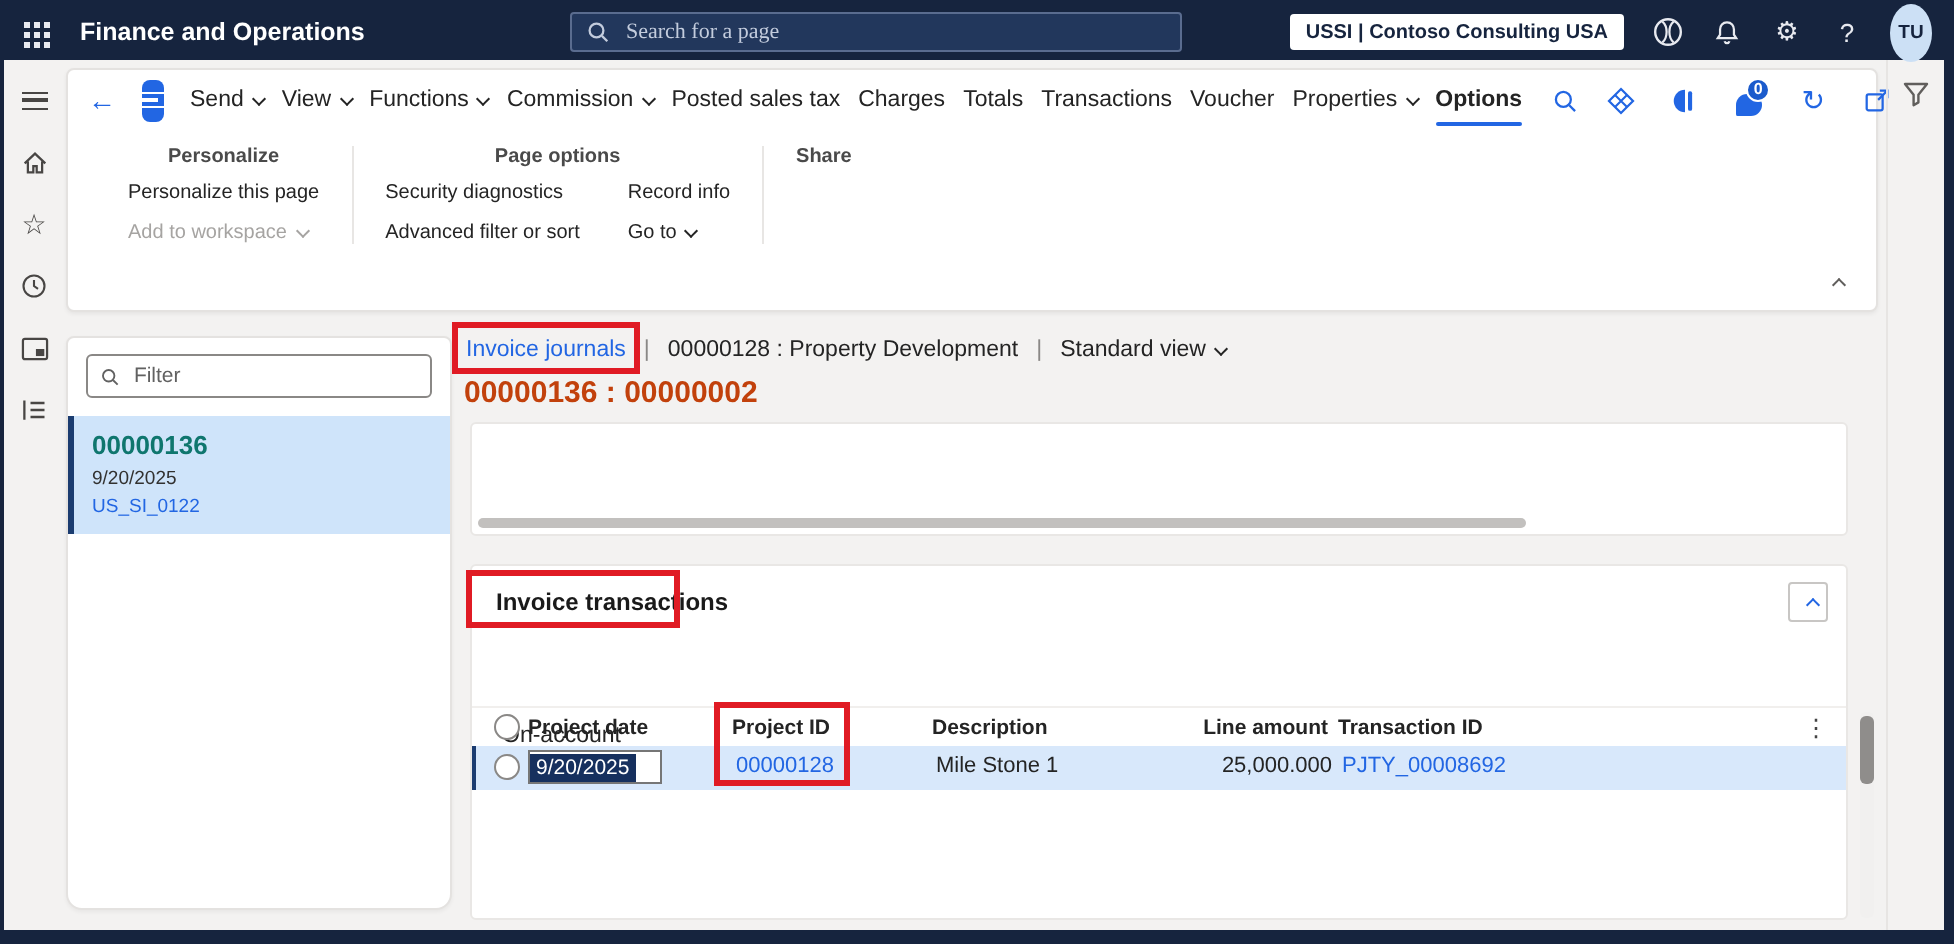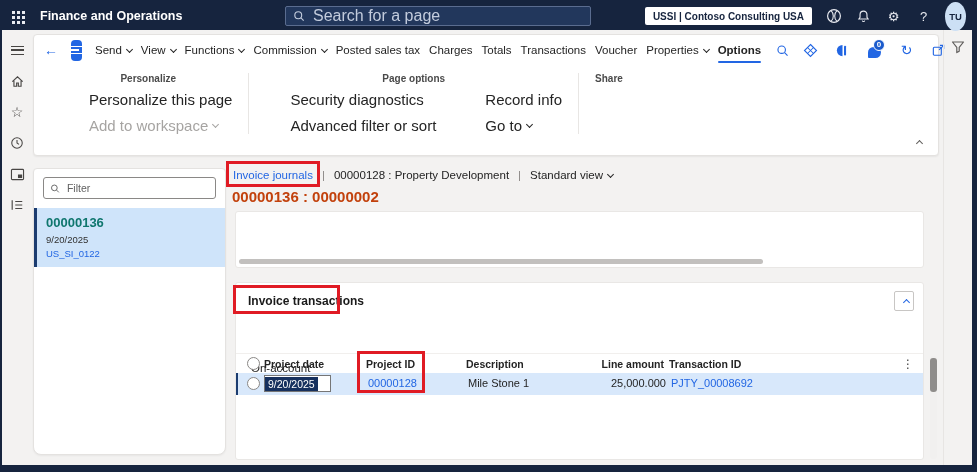--- a/index.html
+++ b/index.html
@@ -7,21 +7,21 @@
   .frame{position:relative;width:977px;height:472px;background:#16243E;margin:0 auto;overflow:hidden;}
   .screen{position:absolute;left:2px;top:2px;width:970px;height:463px;background:#F3F2F1;overflow:hidden;}
 
   
   .topbar{position:absolute;left:0;top:0;width:100%;height:28px;background:#16243E;color:#fff;display:flex;align-items:center;}
   .waffle-btn{width:30px;height:28px;display:flex;align-items:center;justify-content:center;}
   .waffle{width:3px;height:3px;background:#E8EAF0;box-shadow:5px 0 #E8EAF0,10px 0 #E8EAF0,0 5px #E8EAF0,5px 5px #E8EAF0,10px 5px #E8EAF0,0 10px #E8EAF0,5px 10px #E8EAF0,10px 10px #E8EAF0;margin:-8px 0 0 -8px;}
   .app-title{font-size:12.5px;font-weight:700;margin-left:8px;white-space:nowrap;}
   .top-search{position:absolute;left:283px;top:4px;width:306px;height:20px;background:#22375C;border:1px solid #5A6C8F;border-radius:2px;display:flex;align-items:center;gap:6px;padding:0 7px;}
   .top-search svg{flex:none;}
-  .top-search input{background:transparent;border:none;outline:none;color:#fff;font-size:16px;width:100%;font-family:Liberation Sans, sans-serif;}
+  .top-search input{background:transparent;border:none;outline:none;color:#fff;font-size:11px;width:100%;font-family:Liberation Serif, serif;}
   .top-search input::placeholder{color:#C3CCDD;}
   .top-right{position:absolute;right:6px;top:0;height:28px;display:flex;align-items:center;gap:13px;}
   .env-btn{background:#fff;color:#16243E;font-size:10px;font-weight:700;border:none;border-radius:2px;height:18px;padding:0 8px;white-space:nowrap;font-family:Liberation Sans, sans-serif;}
   .tb-ic{width:17px;height:17px;display:flex;align-items:center;justify-content:center;color:#E8EAF0;font-size:13px;}
   .avatar{width:21px;height:29px;border-radius:50%;background:#CCE0F5;color:#16243E;font-size:9.5px;font-weight:700;display:flex;align-items:center;justify-content:center;}
 
   
   .rail{position:absolute;left:0;top:28px;width:30px;bottom:0;display:flex;flex-direction:column;align-items:center;padding-top:12px;gap:15px;color:#484644;}
   .rail-ic{width:16px;height:16px;display:flex;align-items:center;justify-content:center;font-size:14px;color:#484644;}
   .hamburger{width:13px;height:9px;border-top:1.6px solid #484644;border-bottom:1.6px solid #484644;position:relative;}
@@ -44,21 +44,21 @@
   .pane-ic{position:relative;display:flex;align-items:center;justify-content:center;width:17px;height:17px;font-size:14px;color:#2266E3;}
   .bubble{width:13px;height:11px;border-radius:6px 6px 6px 1px;background:#2266E3;margin-top:4px;}
   .badge{position:absolute;top:-3px;right:-2px;min-width:12px;height:12px;border-radius:50%;background:#1B5BCC;color:#fff;font-size:8px;font-weight:700;display:flex;align-items:center;justify-content:center;border:1px solid #fff;}
 
   .ribbon{display:flex;padding:8px 0 0 14px;}
   .ribbon-group{padding:0 16px;border-right:1px solid #E8E6E4;}
   .ribbon-group:last-child{border-right:none;}
   .ribbon-title{font-size:10px;font-weight:700;color:#4A4A4A;text-align:center;margin-bottom:7px;white-space:nowrap;}
   .ribbon-cols{display:flex;gap:24px;}
   .ribbon-col{display:flex;flex-direction:column;gap:9px;}
-  .ribbon-item{font-size:15px;color:#242424;white-space:nowrap;display:flex;align-items:center;margin-left:25px;}
+  .ribbon-item{font-size:10px;color:#242424;white-space:nowrap;display:flex;align-items:center;}
   .ribbon-item.disabled{color:#A6A4A2;}
   .pane-collapse{position:absolute;right:16px;bottom:5px;color:#605E5C;}
 
   
   .filter-rail{position:absolute;right:0;top:28px;width:29px;bottom:0;border-left:1px solid #E7E5E3;display:flex;justify-content:center;padding-top:9px;}
 
   
   .nav-list{position:absolute;left:31px;top:166px;width:193px;height:287px;background:#fff;border:1px solid #E4E2E0;border-radius:4px 4px 8px 8px;box-shadow:0 1px 2px rgba(0,0,0,.05);overflow:hidden;}
   .filter-box{margin:8px 9px 9px 9px;height:22px;border:1px solid #8A8886;border-radius:3px;display:flex;align-items:center;gap:5px;padding:0 6px;color:#616161;background:#fff;}
   .filter-box input{border:none;outline:none;font-size:10.5px;width:100%;font-family:inherit;color:#323130;}

